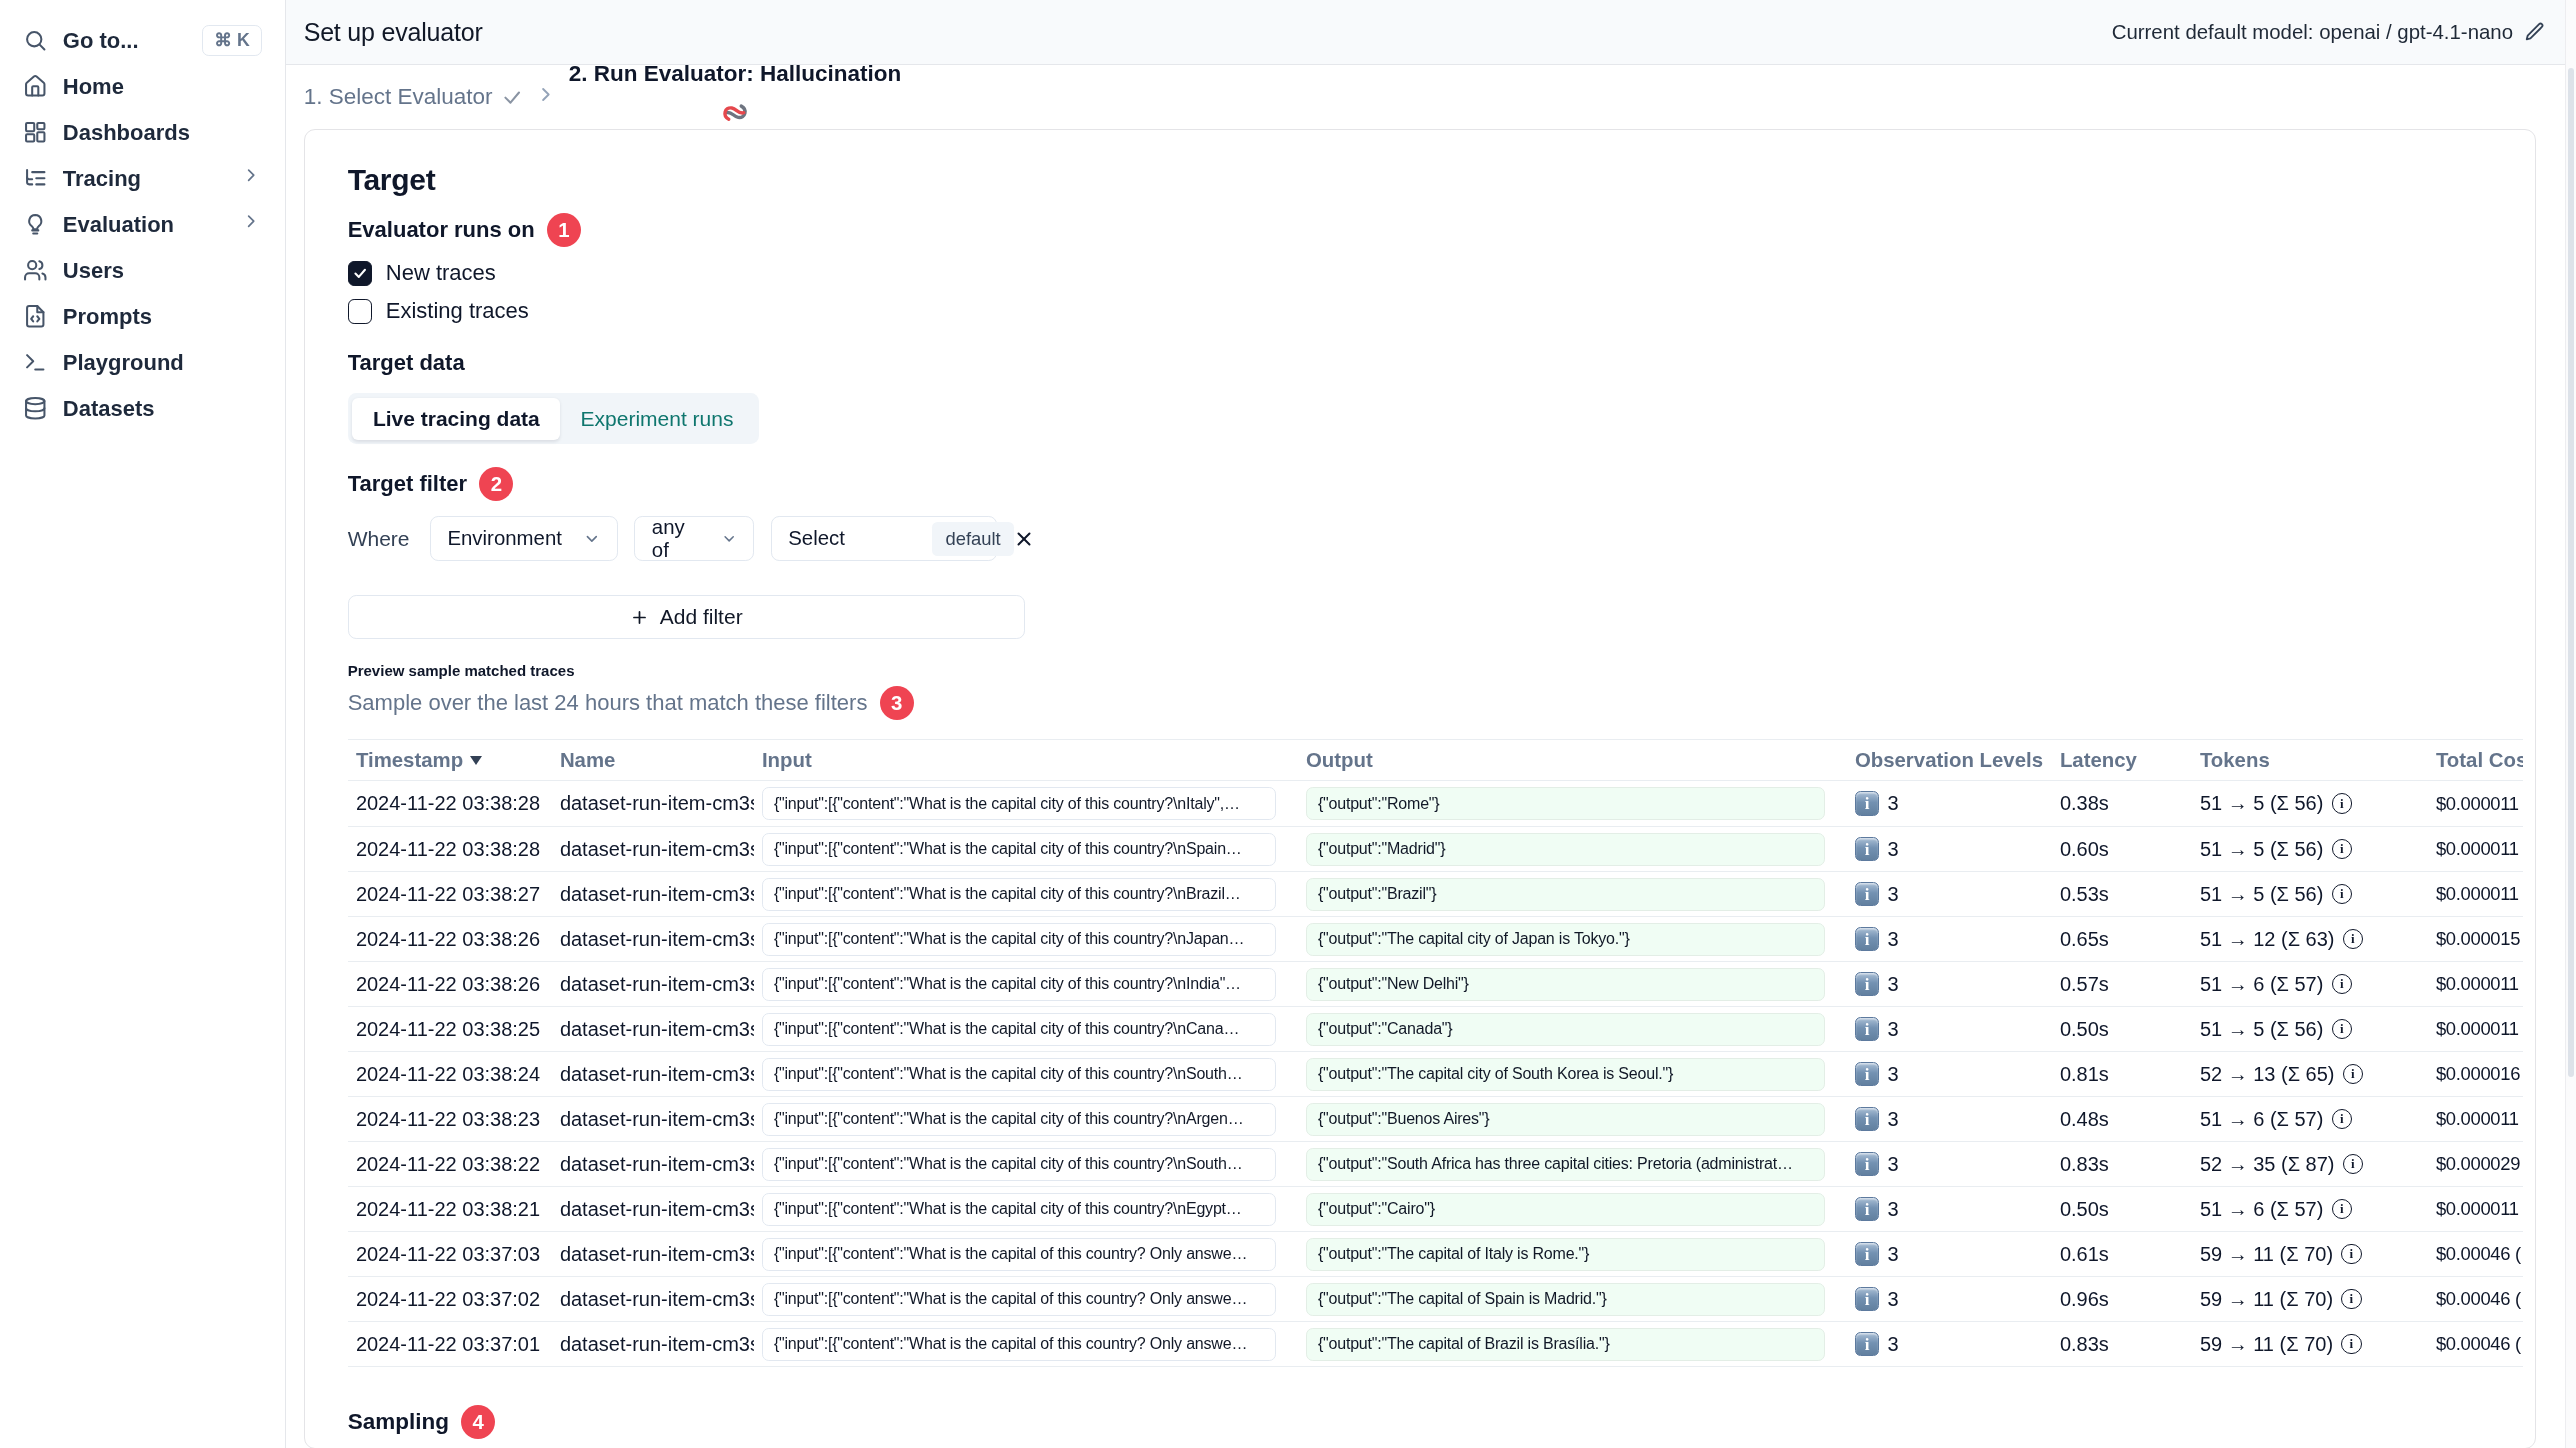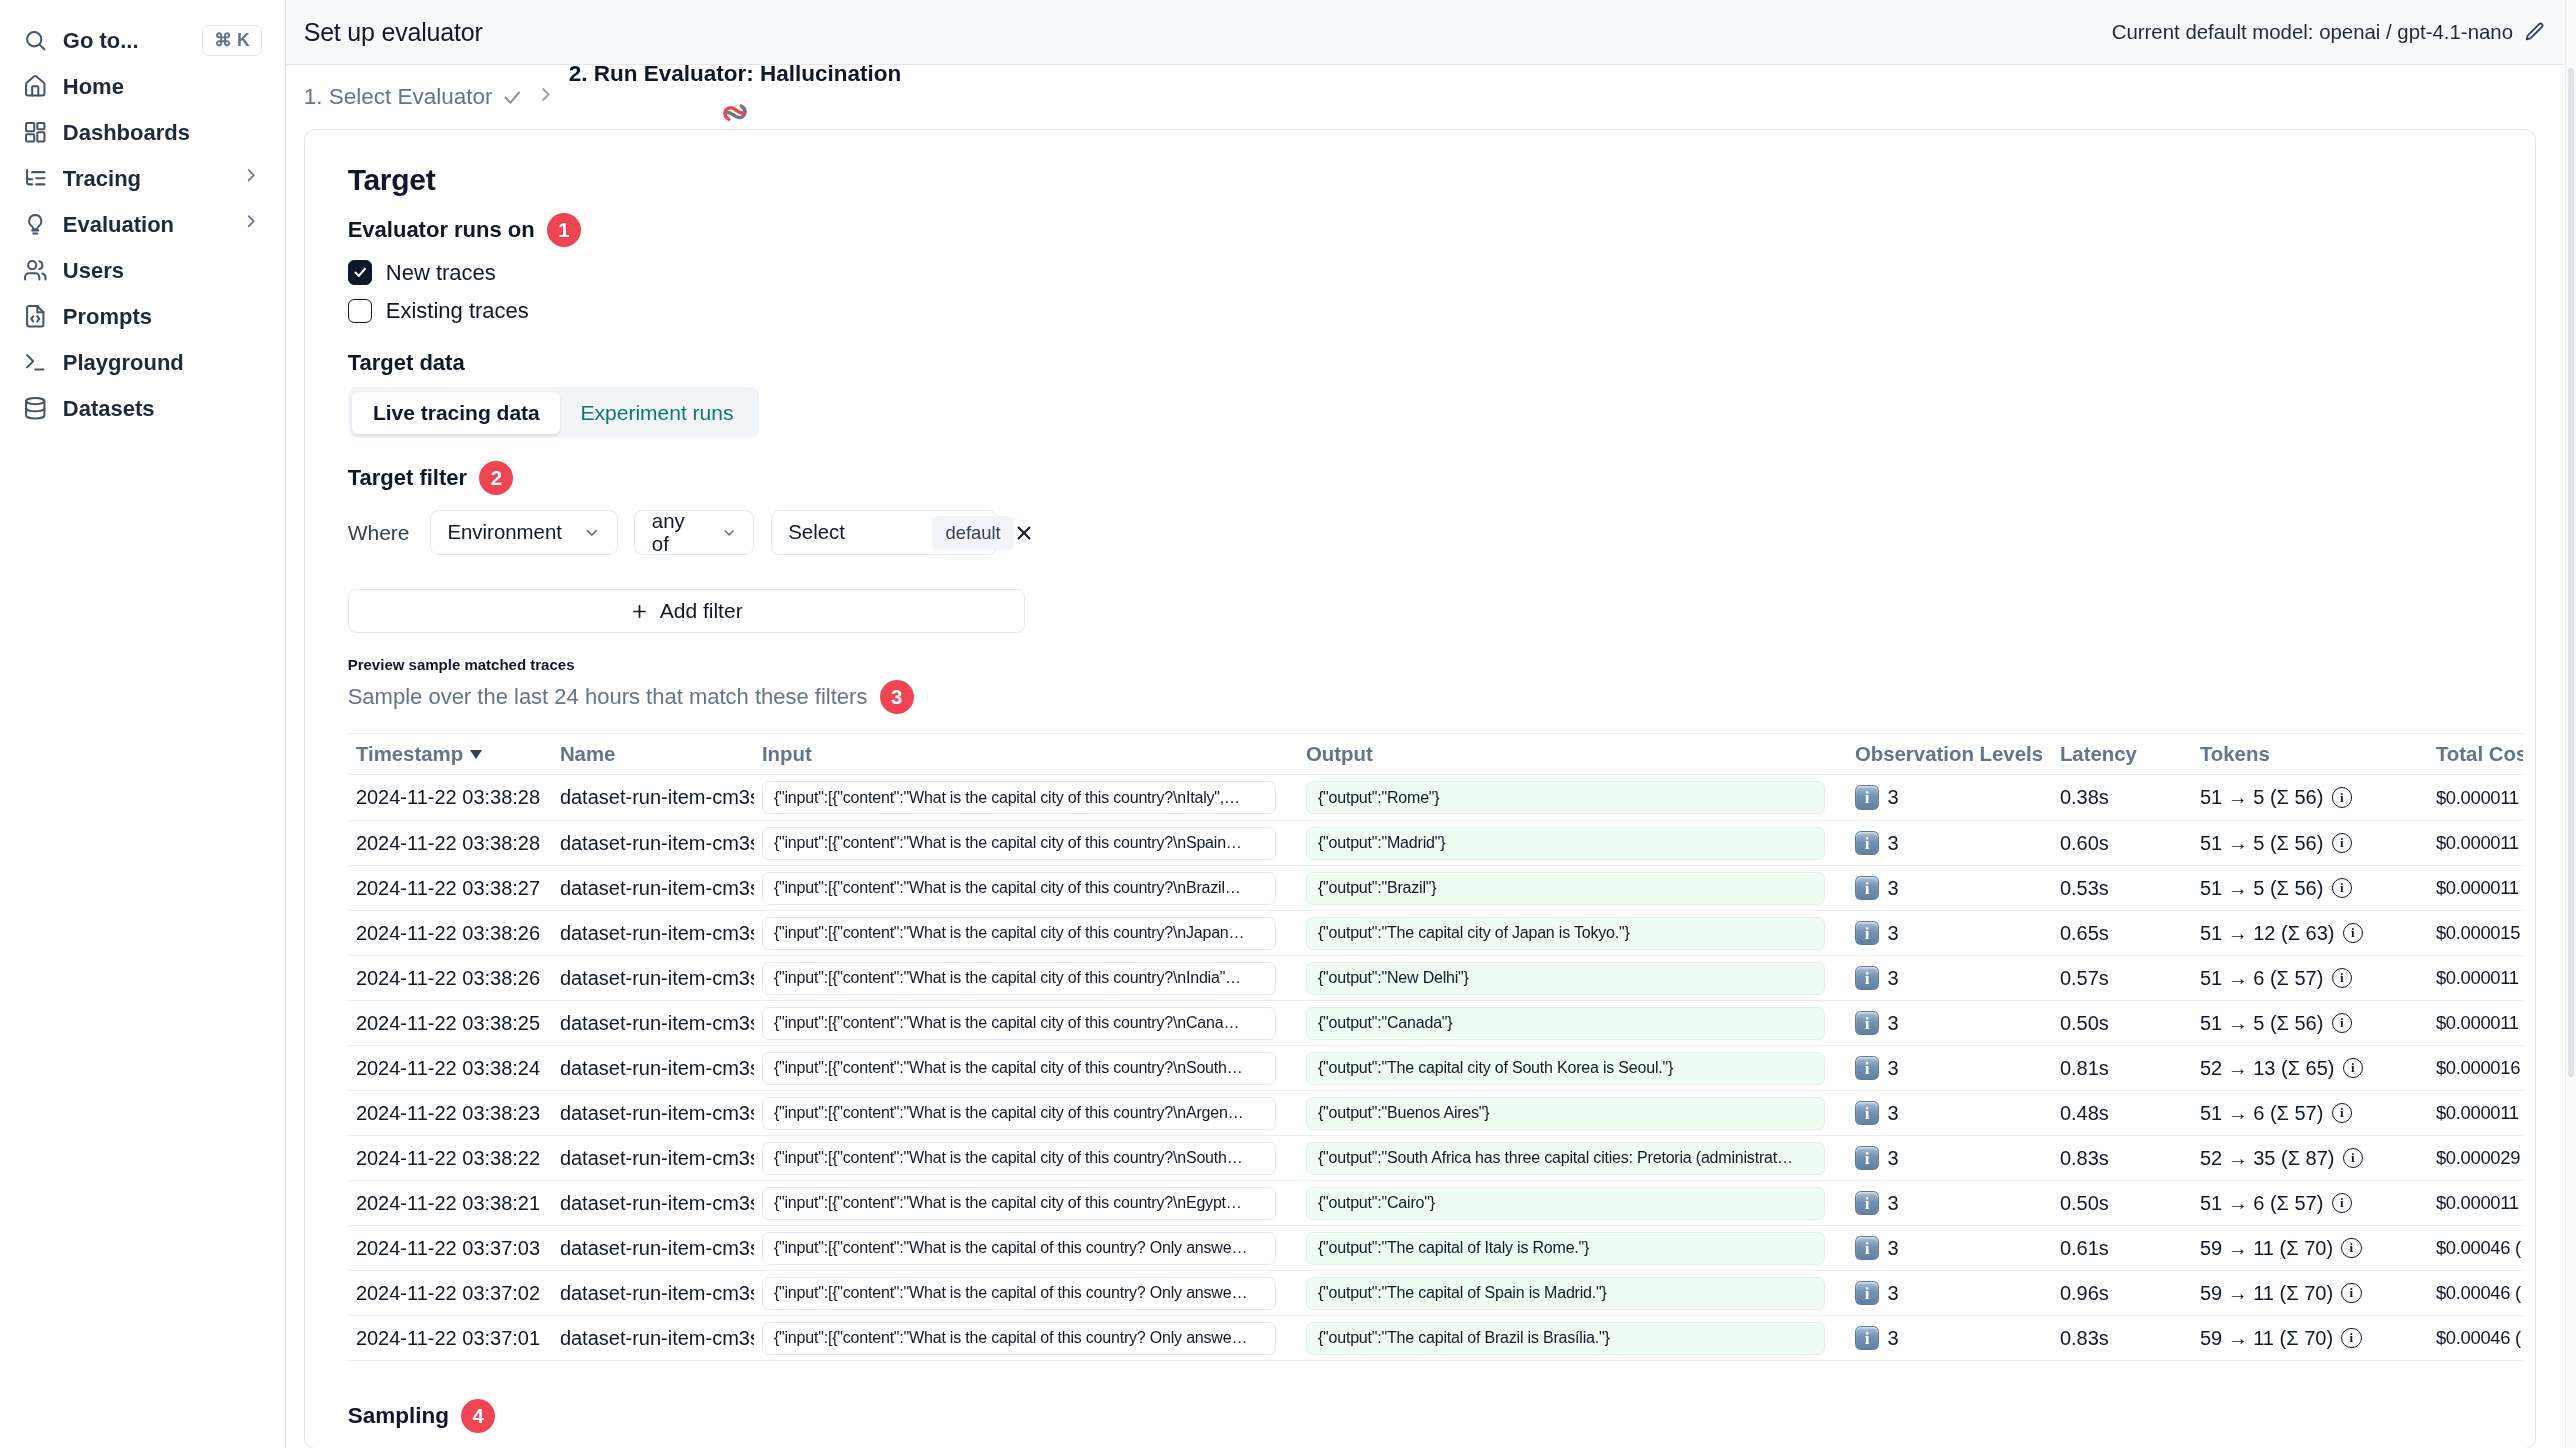--- a/index.html
+++ b/index.html
@@ -31,27 +31,27 @@
 
   
   .card { margin:0 40px 0 17.7px; border:0.7px solid #e4e4e7; border-radius:11px; flex:1; overflow:hidden; background:#fff; }
   .card-inner { padding:33px 16.4px 0 43px; }
 
   .h-target { font-size:30px; font-weight:700; letter-spacing:-0.3px; }
   .sec-label { font-size:22px; font-weight:600; color:#0f172a; display:flex; align-items:center; }
   .badge { display:inline-flex; align-items:center; justify-content:center; width:34px; height:34px; border-radius:50%; background:#ef4452; color:#fff; font-size:20.4px; font-weight:700; margin-left:12.3px; flex:0 0 34px; }
 
   .runs-on { margin-top:16.4px; }
-  .chk-row { display:flex; align-items:center; gap:13.6px; margin-top:12.3px; font-size:22px; }
+  .chk-row { display:flex; align-items:flex-end; gap:13.6px; margin-top:12.3px; font-size:22px; }
   .chk { width:24.5px; height:24.5px; border-radius:6.1px; border:1.7px solid #0f172a; background:#fff; display:flex; align-items:center; justify-content:center; cursor:pointer; }
   .chk.checked { background:#0f172a; border-color:#0f172a; }
   .chk svg { width:16.4px; height:16.4px; stroke:#fff; fill:none; stroke-width:3; stroke-linecap:round; stroke-linejoin:round; }
 
   .target-data-label { margin-top:26px; }
-  .segmented { margin-top:11px; display:inline-flex; align-items:center; background:#f1f5f9; border-radius:8.2px; padding:4.8px; }
+  .segmented { margin-top:17px; display:inline-flex; align-items:center; background:#f1f5f9; border-radius:8.2px; padding:4.8px; }
   .seg-tab { font-size:21px; padding:8.9px 20.4px; border-radius:6.1px; color:#0f766e; font-weight:400; cursor:pointer; white-space:nowrap; }
   .seg-tab.active { background:#fff; color:#0f172a; font-weight:600; box-shadow:0 1.4px 3.4px rgba(15,23,42,.10); }
 
   .target-filter-label { margin-top:23px; }
   .filter-row { margin-top:15px; display:flex; align-items:center; gap:16.4px; }
   .where-lbl { font-size:21px; font-weight:500; color:#334155; margin-right:4.1px; }
   .selectbox { height:45px; border:1px solid #e2e8f0; border-radius:8.2px; display:flex; align-items:center; gap:17.7px; padding:0 16.4px; font-size:20.4px; font-weight:500; color:#0f172a; background:#fff; cursor:pointer; }
   .selectbox svg { width:17.7px; height:17.7px; stroke:#64748b; fill:none; stroke-width:2.2; stroke-linecap:round; stroke-linejoin:round; }
   .sel-divider { width:1px; align-self:stretch; margin:6.8px 0; background:#e2e8f0; }
   .chip { background:#f1f5f9; border-radius:5.5px; padding:6.1px 13.6px; font-size:18.4px; color:#334155; font-weight:400; }

